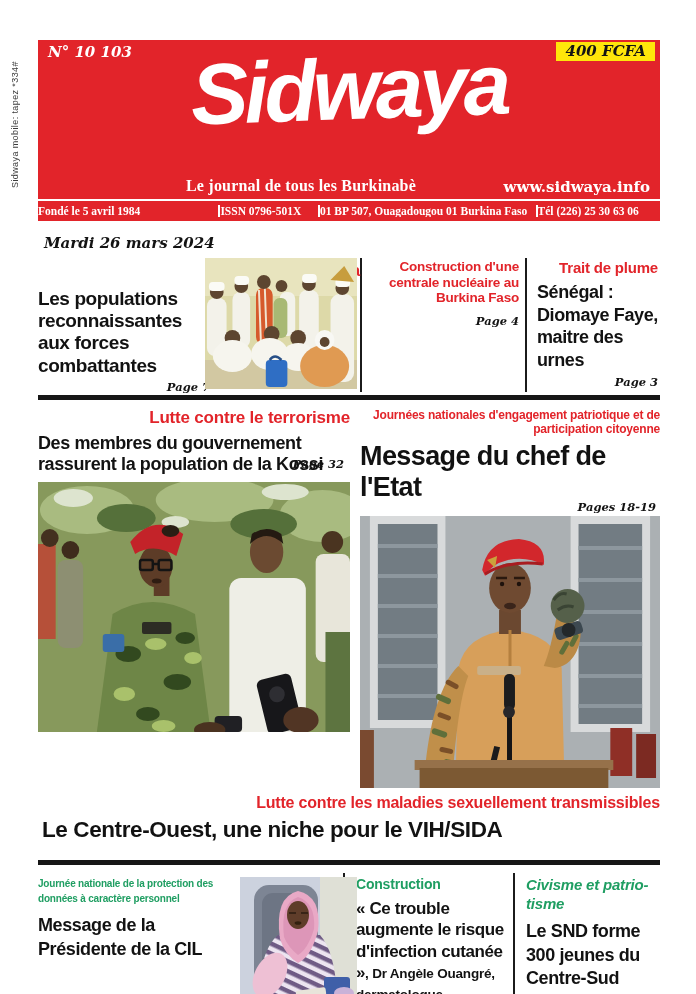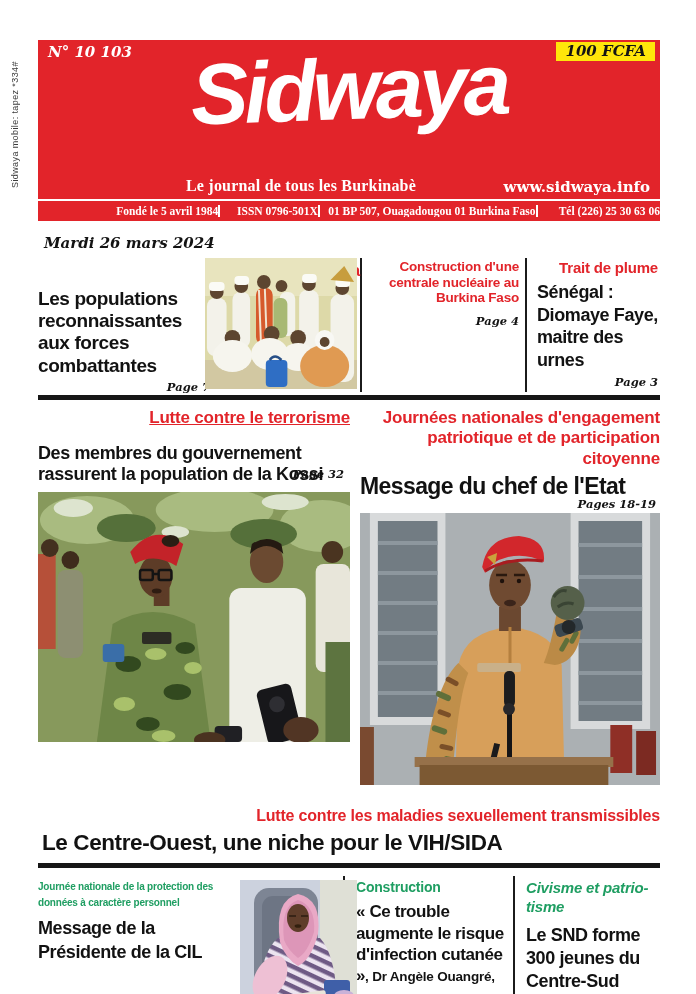--- a/index.html
+++ b/index.html
@@ -39,21 +39,21 @@
   }
   .website {
     position:absolute; right:10px; bottom:25px;
     font:bold 15px "DejaVu Serif", serif;
   }
   .info-bar {
     position:absolute; left:0; right:0; bottom:0; height:22px;
     border-top:2px solid #fff; display:flex; align-items:center;
   }
   .info-cell {
-    font:bold 11.5px "Liberation Serif", serif; text-align:right;
+    font:bold 11.5px "Liberation Serif", serif; text-align:left;
     white-space:nowrap; overflow:hidden;
   }
   .info-cell + .info-cell { border-left:2px solid #fff; }
   .ic0{ width:29%; } .ic1{ width:16%; } .ic2{ width:35%; } .ic3{ width:20%; }
   .date-line {
     margin:6px 36px 6px 44px;
     font:italic bold 15px "DejaVu Serif", serif; color:#131313;
   }
   
   .kicker-red { color:var(--brand-red,#e2242a); font-weight:bold; letter-spacing:-.2px;text-align:right; }
@@ -78,34 +78,34 @@
   .tr-col2 .kicker-red { font-size:13.5px; line-height:1.15; margin-bottom:8px; }
   .tr-col2 .headline { font-size:19px; line-height:1.2; }
   .tr-col2 .pageref { margin-top:8px; }
   .tr-col3 { width:135px; border-left:2px solid #1b1b1b; padding:1px 2px 0 10px; }
   .tr-col3 .kicker-red { font-size:15px; margin-bottom:5px; }
   .tr-col3 .headline { font-size:18px; line-height:1.25; }
   .tr-col3 .pageref { margin-top:4px; }
   
   .mid-row { margin:8px 36px 0 38px; width:622px; display:flex; gap:10px; }
   .mid-left { width:312px; }
-  .mid-left .kicker-red { font-size:17px; margin-bottom:15px;text-decoration:underline; }
+  .mid-left .kicker-red { font-size:17px; margin-bottom:5px; }
   .mid-left .hl-wrap { position:relative; }
   .mid-left .headline { font-size:18px; line-height:1.14; width:300px; }
   .mid-left .pageref { position:absolute; right:6px; bottom:3px; }
   .mid-left .photo { width:312px; height:250px; margin-top:8px; }
   .mid-right { width:300px; }
-  .mid-right .kicker-red { font-size:17px; line-height:1.2; margin-bottom:4px; }
-  .mid-right .headline { font-size:23px; letter-spacing:-.6px; }
+  .mid-right .kicker-red { font-size:12px; line-height:1.2; margin-bottom:4px; }
+  .mid-right .headline { font-size:27px; letter-spacing:-.6px; }
   .mid-right .pageref { margin:-3px 4px 2px 0; }
   .mid-right .photo { width:300px; height:272px; }
   
   .banner {
-    margin:22px 36px 0 38px; width:622px;
-    border-bottom:5px solid #161616; padding-bottom:7px;
+    margin:6px 36px 0 38px; width:622px;
+    border-bottom:5px solid #161616; padding-bottom:17px;
   }
   .banner .kicker-red { font-size:16px; margin-left:4px; margin-bottom:5px; }
   .banner .headline { font-size:22.5px; margin-left:4px; }
   .banner .pageref { margin-top:13px; }
   
   .bot-row { margin:8px 36px 0 38px; width:622px; display:flex; height:152px; }
   .bot-col1 { width:305px; position:relative; padding-top:3px; }
   .bot-col1 .kicker-green { font-size:10px; line-height:1.55; width:200px; }
   .bot-col1 .headline { font-size:18px; line-height:1.35; width:200px; margin-top:6px; }
   .bot-photo { position:absolute; right:-14px; top:4px; width:117px; height:131px; }
@@ -119,21 +119,21 @@
 </style>
 </head>
 <body>
 
 <div class="page">
 
   <div class="mobile-strip">Sidwaya mobile: tapez *334#</div>
 
   <div class="masthead">
     <div class="issue">N° 10 103</div>
-    <div class="price-badge">100 FCFA</div>
+    <div class="price-badge">400 FCFA</div>
     <div class="logo">Sidwaya</div>
     <div class="tagline">Le journal de tous les Burkinabè</div>
     <div class="website">www.sidwaya.info</div>
     <div class="info-bar">
       <span class="info-cell ic0">Fondé le 5 avril 1984</span>
       <span class="info-cell ic1">ISSN 0796-501X</span>
       <span class="info-cell ic2">01 BP 507, Ouagadougou 01 Burkina Faso</span>
       <span class="info-cell ic3">Tél (226) 25 30 63 06</span>
     </div>
   </div>

